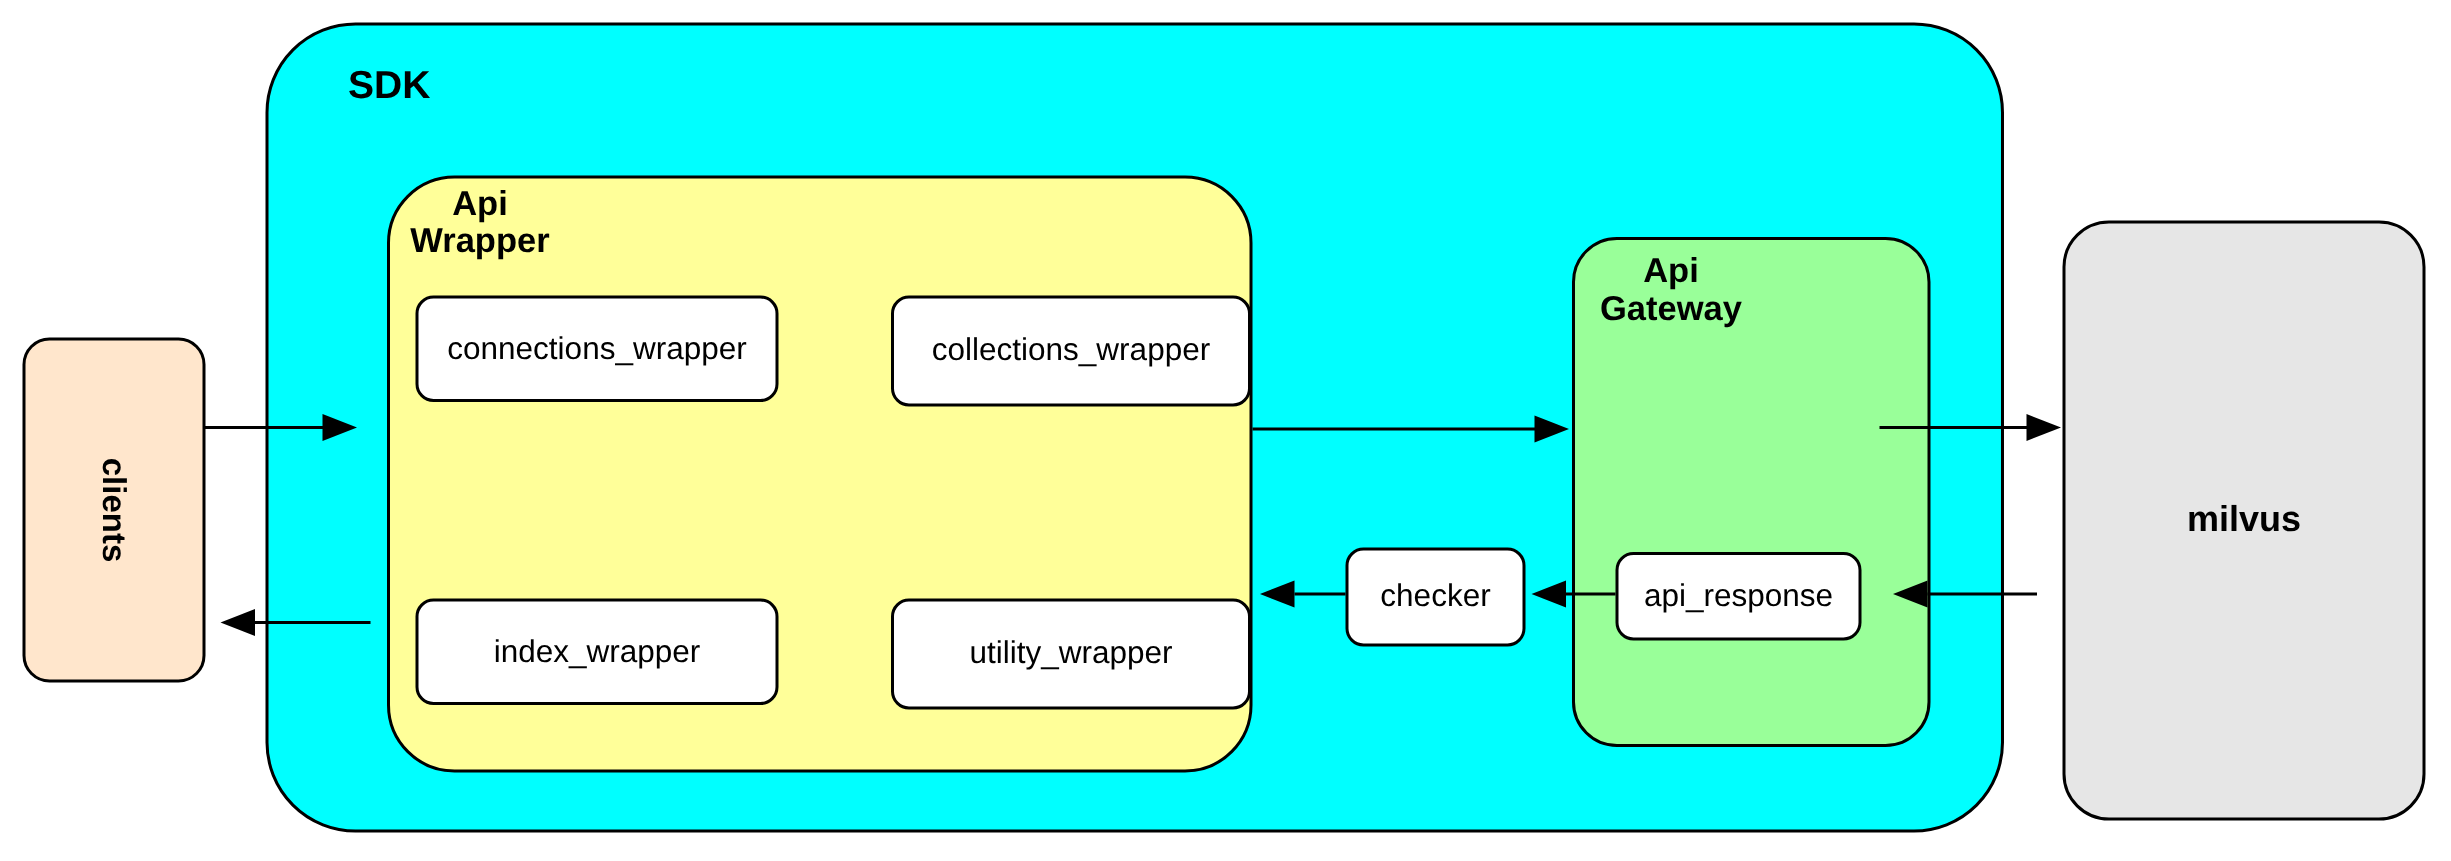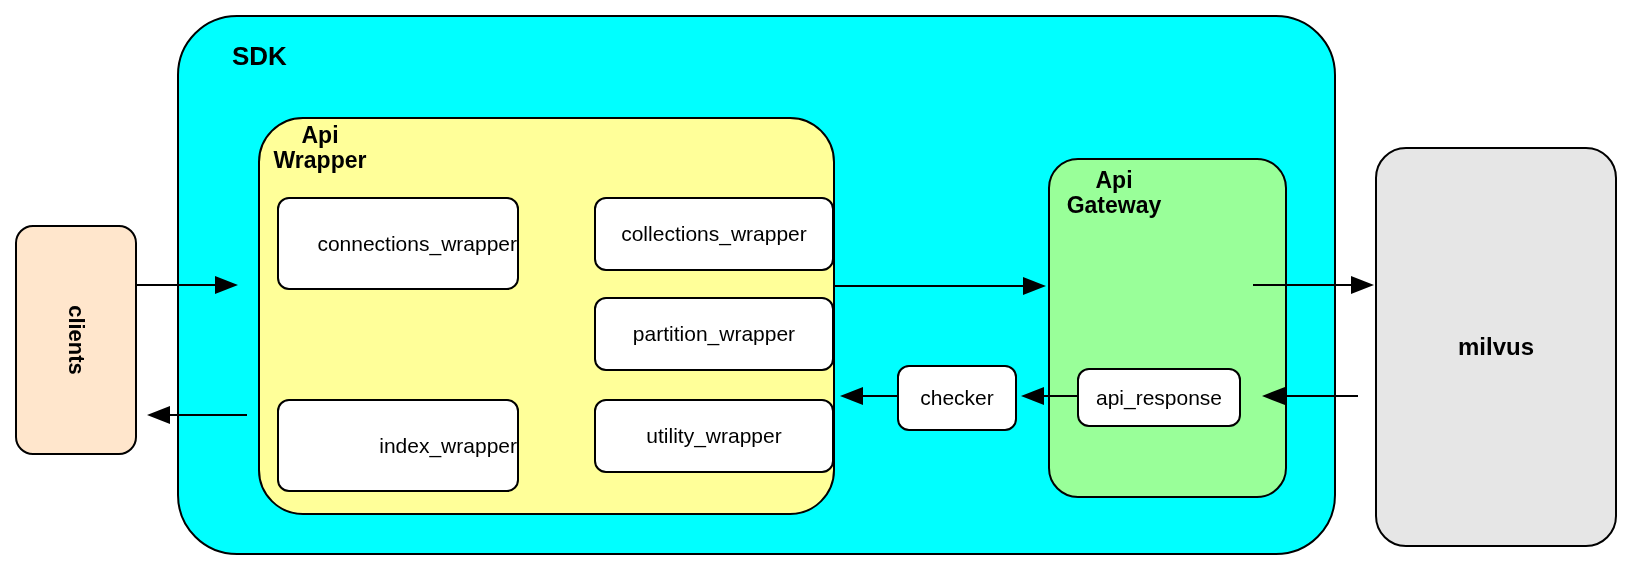--- a/index.html
+++ b/index.html
@@ -22,21 +22,21 @@
   .wrapper-label{position:absolute;left:0px;top:4px;width:120px;text-align:center;font-size:23px;font-weight:bold;line-height:25px;}
   .api-gateway{left:869px;top:141px;width:239px;height:340px;background:var(--api-gateway-fill);border-radius:30px;}
   .gateway-label{position:absolute;left:0px;top:8px;width:128px;text-align:center;font-size:23px;font-weight:bold;line-height:25px;}
   
   .node{display:flex;align-items:center;justify-content:center;text-align:center;}
   .clients{left:15px;top:225px;width:122px;height:230px;background:var(--clients-fill);border-radius:18px;}
   .clients .vtext{transform:rotate(90deg);font-size:22px;font-weight:bold;white-space:nowrap;}
   .milvus{left:1375px;top:147px;width:242px;height:400px;background:var(--milvus-fill);border-radius:31px;font-size:24px;font-weight:bold;}
   .module{background:var(--module-fill);border-radius:12px;font-size:21px;}
   .m-r1{top:78px;} .m-r2{top:178px;} .m-r3{top:280px;}
-  .m-c1{left:17px;width:242px;height:93px;justify-content:flex-end;} .m-c2{left:334px;width:240px;height:74px;}
+  .m-c1{left:17px;width:242px;height:71px;} .m-c2{left:334px;width:240px;height:74px;}
   .api-request{left:27px;top:97px;width:176px;height:60px;background:var(--module-fill);border-radius:12px;font-size:21px;}
   .api-response{left:27px;top:208px;width:164px;height:59px;background:var(--module-fill);border-radius:12px;font-size:21px;}
   .checker{left:718px;top:348px;width:120px;height:66px;background:var(--module-fill);border-radius:12px;font-size:21px;}
   
   .arrow{position:absolute;left:0;top:0;width:0;height:0;z-index:10;}
   .ln{position:absolute;height:2px;background:var(--border);}
   .hd{position:absolute;width:0;height:0;border-top:9px solid transparent;border-bottom:9px solid transparent;}
   .hd.right{border-left:23px solid var(--border);}
   .hd.left{border-right:23px solid var(--border);}
 </style>
@@ -55,23 +55,20 @@
     <div class="shape api-wrapper">
       <div class="wrapper-label">
         <div>Api</div>
         <div>Wrapper</div>
       </div>
       <div class="shape node module m-r1 m-c1">
         <span>connections_wrapper</span>
       </div>
       <div class="shape node module m-r1 m-c2">
         <span>collections_wrapper</span>
-      </div>
-      <div class="shape node module m-r2 m-c2">
-        <span>partition_wrapper</span>
       </div>
       <div class="shape node module m-r3 m-c1">
         <span>index_wrapper</span>
       </div>
       <div class="shape node module m-r3 m-c2">
         <span>utility_wrapper</span>
       </div>
     </div>
 
     <div class="shape api-gateway">

